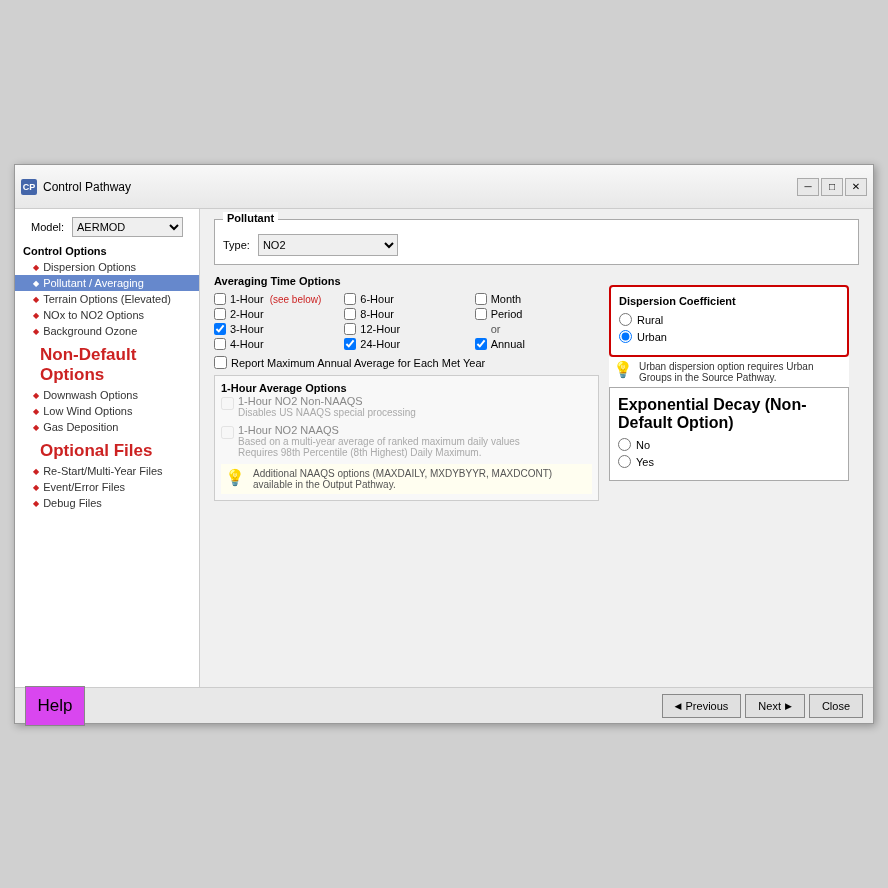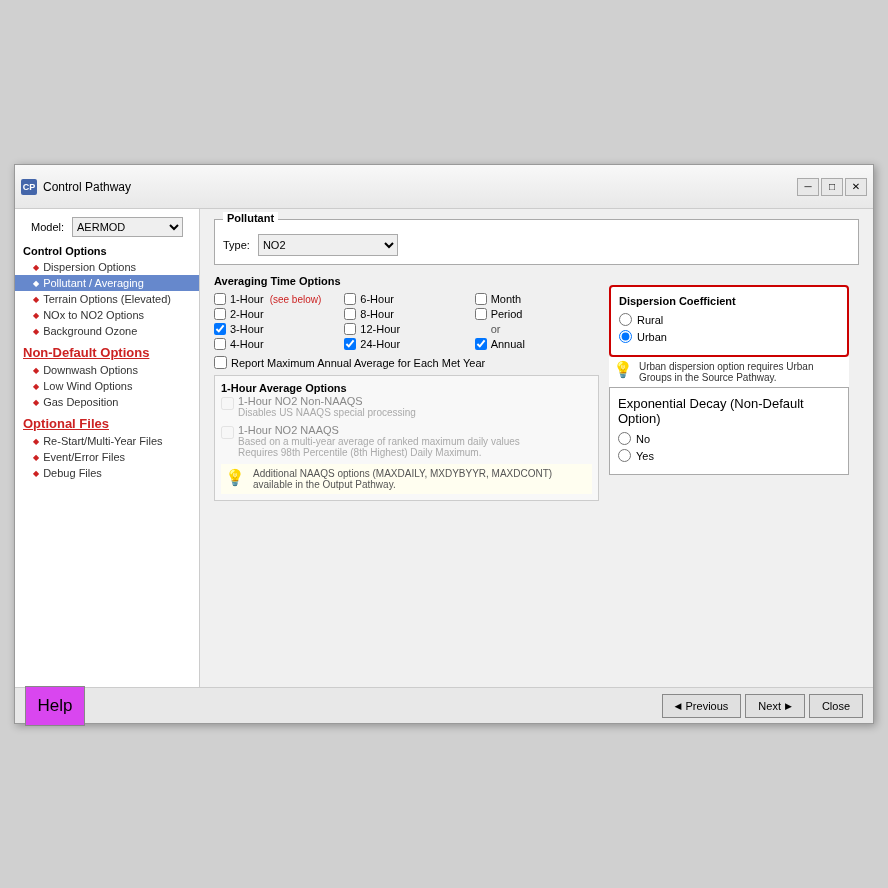--- a/index.html
+++ b/index.html
@@ -117,25 +117,24 @@
       background: #6688cc;
       color: white;
     }
     .tree-item.active .diamond { color: white; }
     .tree-item.active .item-text { color: white; }
     .diamond {
       color: #cc2222;
       font-size: 8px;
     }
     .tree-sub-header {
-      font-size: 13px;
-      font-weight: bold;
-      padding: 2px 8px;
+      font-size: 17px;
+      font-weight: bold;
+      padding: 2px 25px;
       color: #cc2222;
-      text-decoration: underline;
     }
     
     .main-panel {
       flex: 1;
       padding: 10px 14px;
       overflow-y: auto;
       background: #f0f0f0;
     }
     .group-box {
       border: 1px solid #aaa;
@@ -299,22 +298,22 @@
       color: #333;
     }
     
     .exp-box {
       border: 1px solid #aaa;
       background: white;
       padding: 8px;
       position: relative;
     }
     .exp-title {
-      font-size: 13px;
-      font-weight: normal;
+      font-size: 16px;
+      font-weight: bold;
       margin-bottom: 6px;
     }
     
     .bottom-bar {
       border-top: 1px solid #ccc;
       background: #e8e8e8;
       height: 36px;
       display: flex;
       align-items: center;
       padding: 0 10px;

